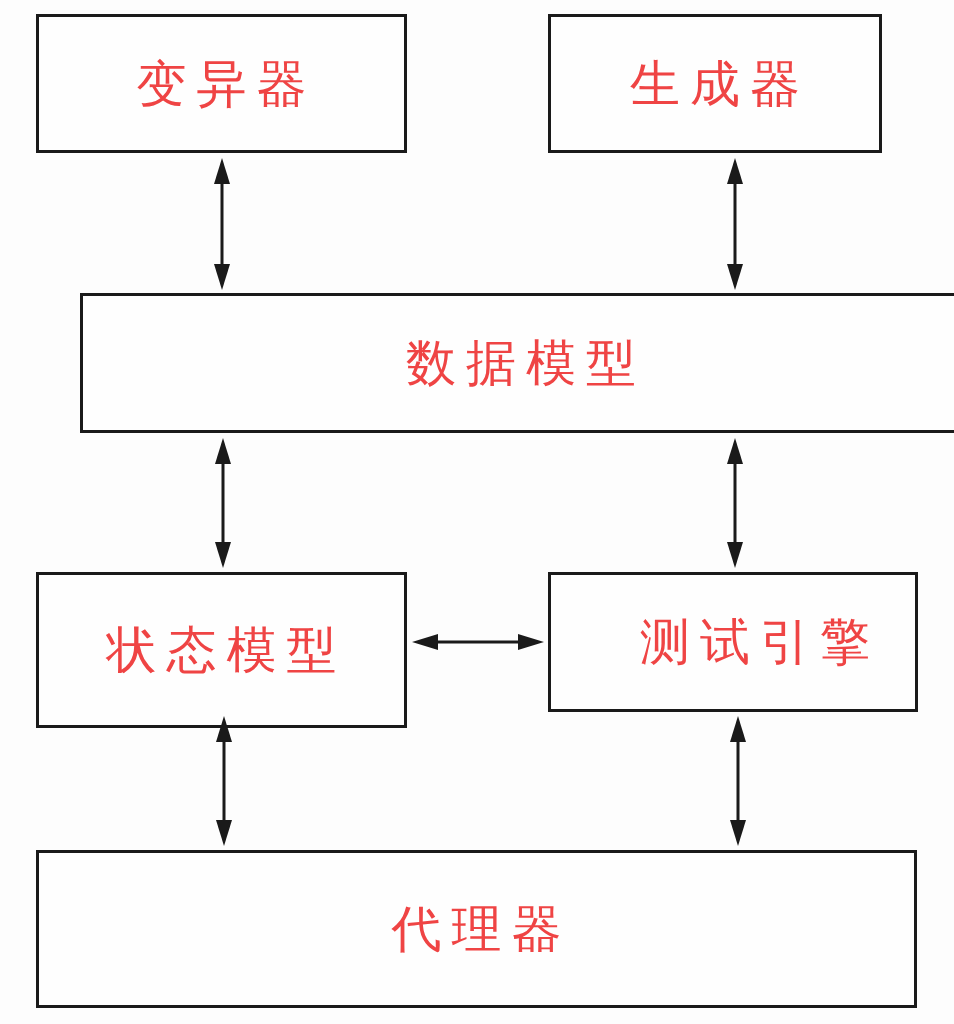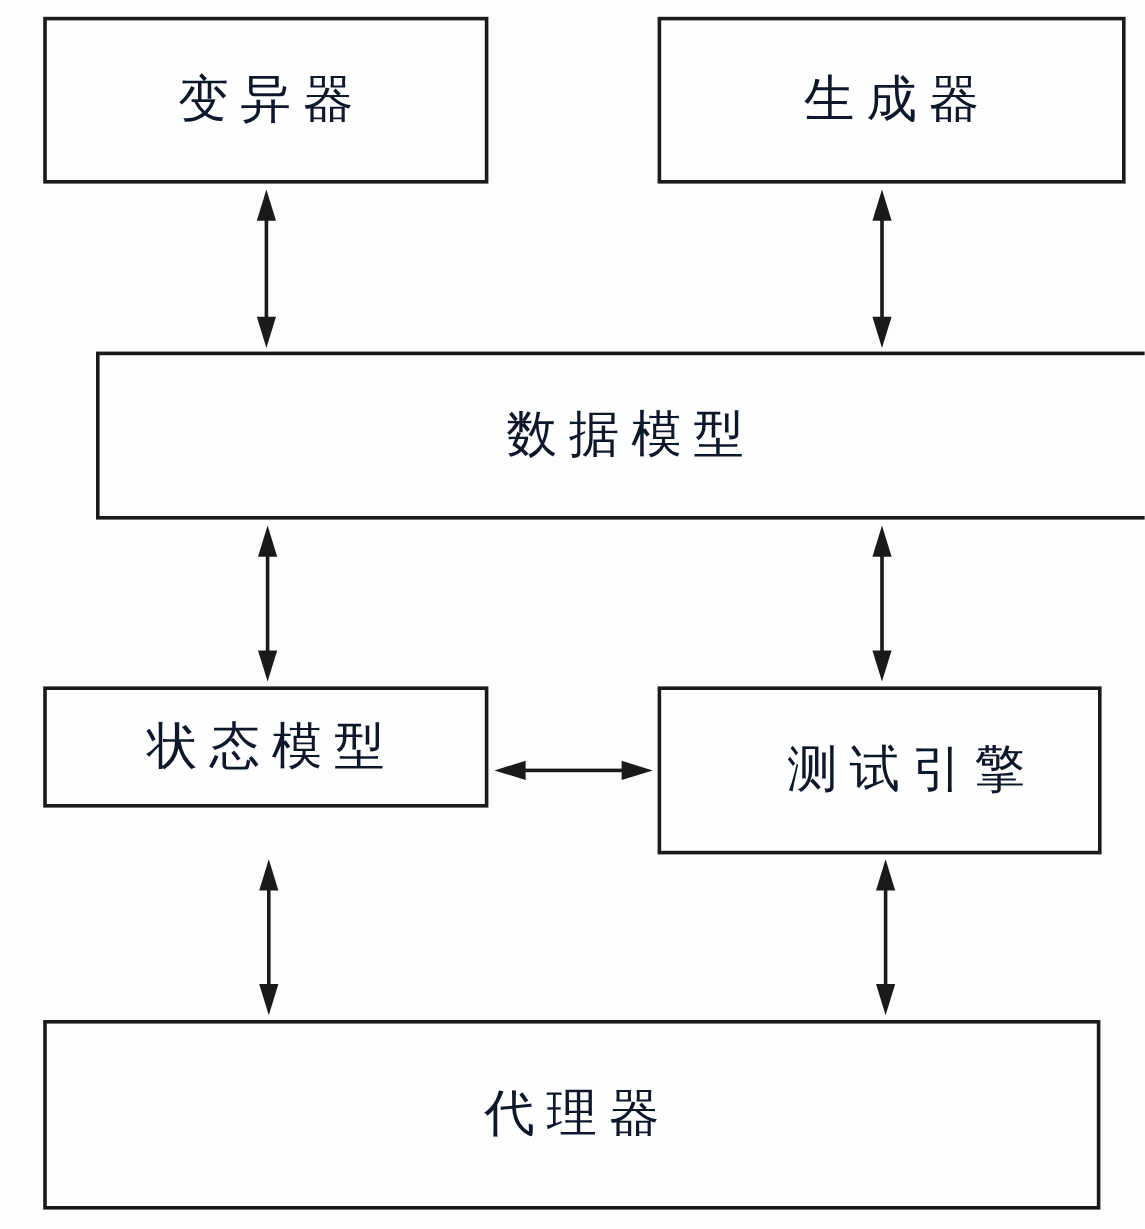--- a/index.html
+++ b/index.html
@@ -19,31 +19,31 @@
   .node {
     position: absolute;
     box-sizing: border-box;
     background: #fefefe;
     border: 3px solid #1a1a1a;
     display: flex;
     align-items: center;
     justify-content: center;
   }
   .node-label {
-    font-size: 42px;
-    color: #0f172a;
+    font-size: 50px;
+    color: #ef4444;
     letter-spacing: 10px;
     text-indent: 10px;
     white-space: nowrap;
     line-height: 1;
   }
   .node-mutator    { left: 36px;  top: 14px;  width: 371px; height: 139px; }
-  .node-generator  { left: 548px; top: 14px;  width: 390px; height: 139px; }
+  .node-generator  { left: 548px; top: 14px;  width: 334px; height: 139px; }
   .node-datamodel  { left: 36px;  top: 293px; width: 882px; height: 140px; margin-left: 44px; }
-  .node-statemodel { left: 36px;  top: 572px; width: 371px; height: 101px; }
+  .node-statemodel { left: 36px;  top: 572px; width: 371px; height: 156px; }
   .node-testengine { left: 548px; top: 572px; width: 370px; height: 140px; padding-left: 44px; }
   .node-proxy      { left: 36px;  top: 850px; width: 881px; height: 158px; }
 
   
   .arrow { position: absolute; }
   .arrow .part { position: absolute; display: block; }
 
   
   .varrow { width: 16px; }
   .varrow .line {

